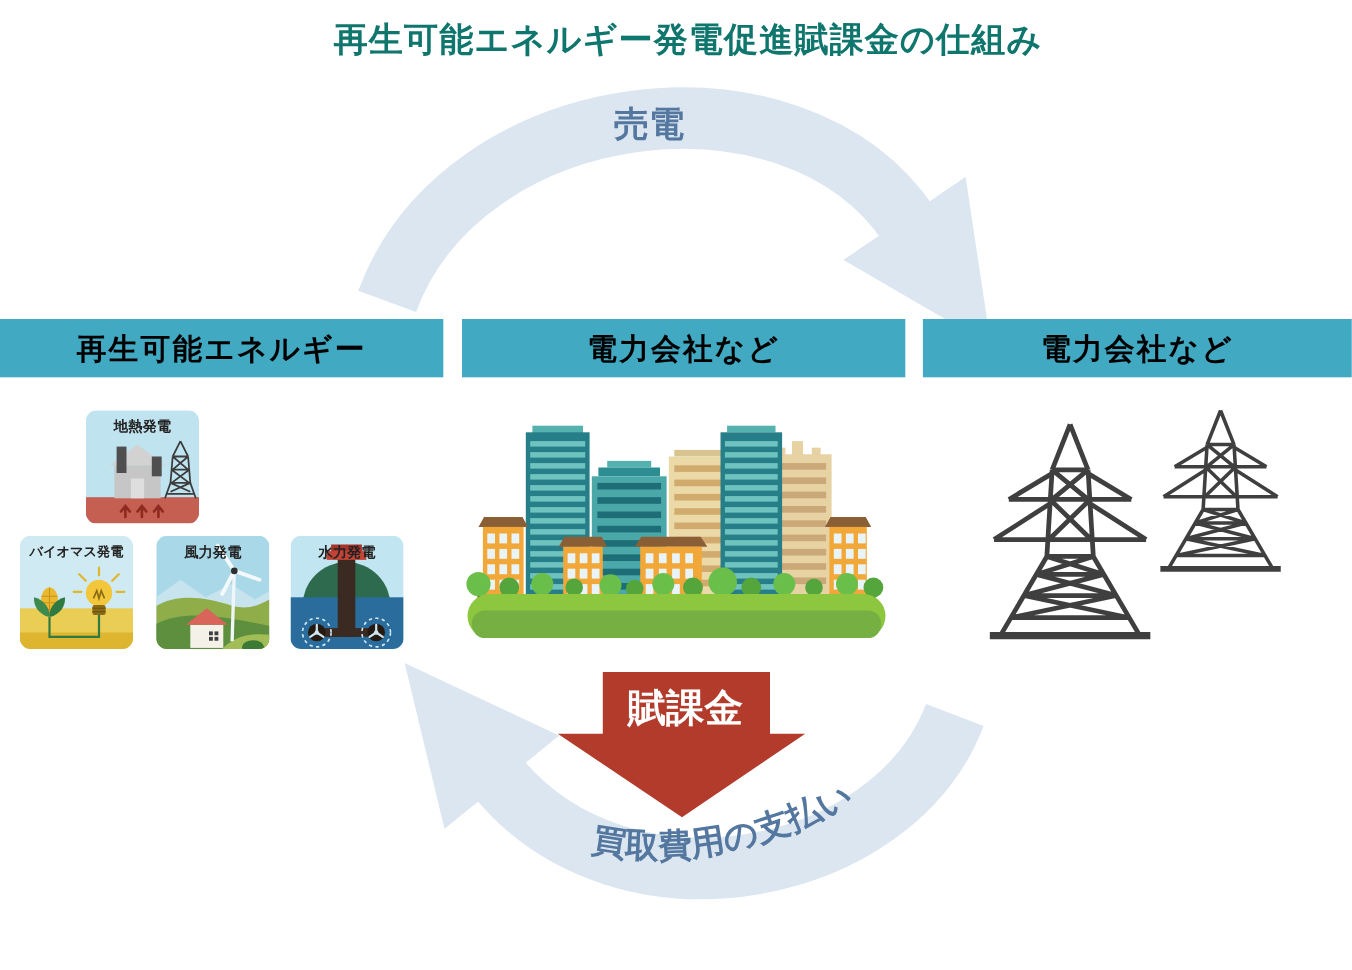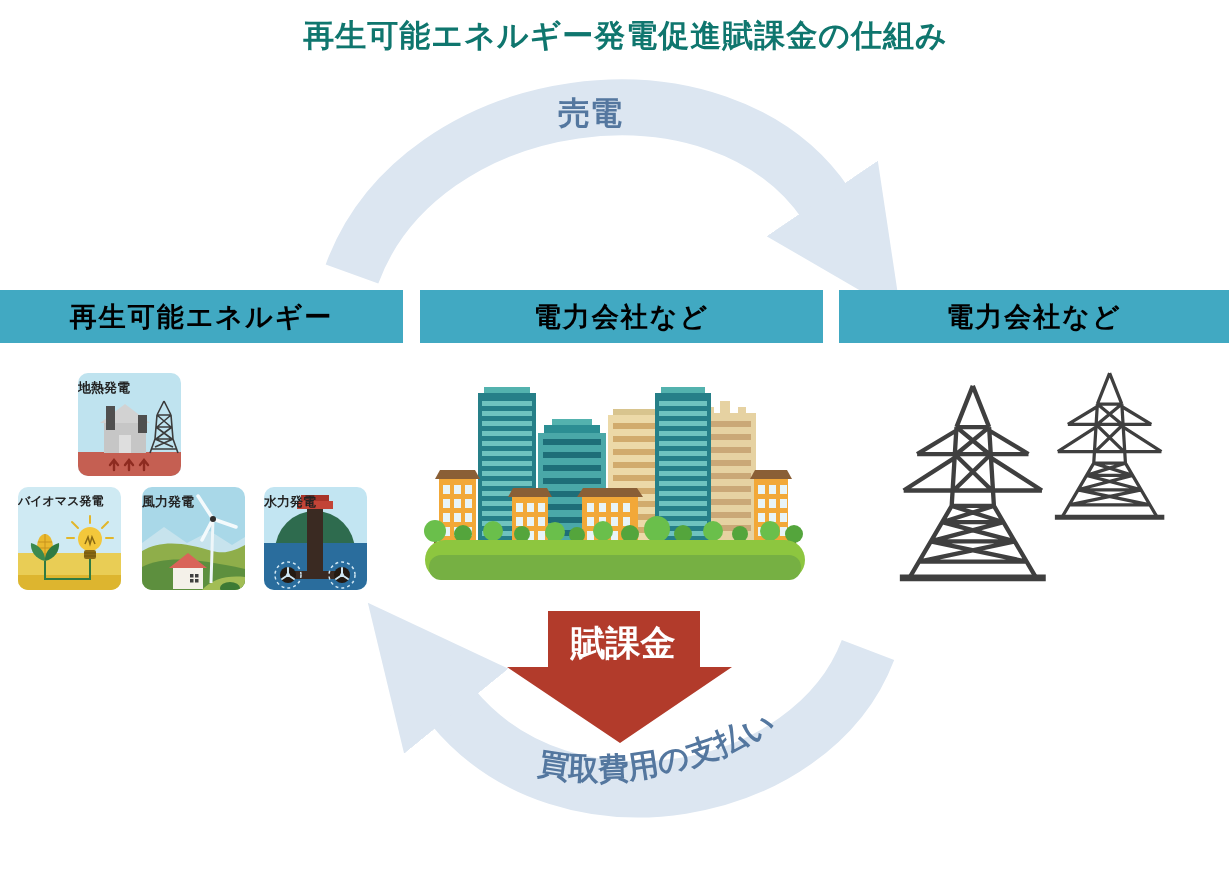--- a/index.html
+++ b/index.html
@@ -19,21 +19,21 @@
     justify-content:center;letter-spacing:2px;
   }
   .col-header.renewable{left:0;width:403px;}
   .col-header.users{left:420px;width:403px;}
   .col-header.utilities{left:839px;width:390px;}
   .energy-card{
     position:absolute;width:103px;height:103px;border-radius:10px;overflow:hidden;
   }
   .energy-card svg{position:absolute;left:0;top:0;}
   .card-label{
-    position:absolute;top:6px;left:0;width:100%;
+    position:absolute;top:6px;left:0;width:100%;text-align:center;
     font-size:13px;font-weight:bold;color:#222;letter-spacing:0px;font-family:Liberation Mono, monospace;
   }
   .card-geothermal{left:78px;top:373px;}
   .card-solar{left:201px;top:373px;}
   .card-biomass{left:18px;top:487px;}
   .card-biomass .card-label{font-size:12px;}
   .card-wind{left:142px;top:487px;}
   .card-hydro{left:264px;top:487px;}
 </style>
 </head>

